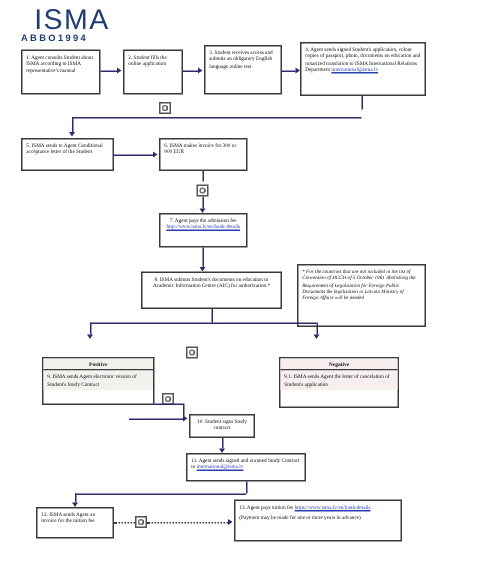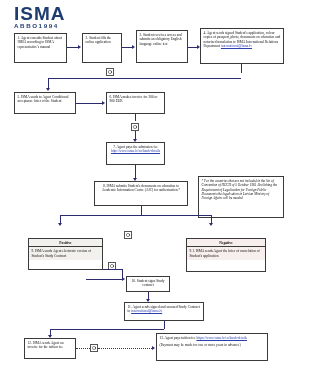--- a/index.html
+++ b/index.html
@@ -3,22 +3,22 @@
 <meta charset="utf-8">
 <style>
   html,body{margin:0;padding:0;background:#ffffff;}
   body{width:298px;height:386px;position:relative;overflow:hidden;
        font-family:"Liberation Serif",serif;color:#111;}
   .page{position:absolute;left:0;top:0;width:298px;height:386px;background:#fff;}
   .sheet{position:absolute;left:14px;top:0;width:270px;height:386px;background:#fff;}
 
   
   .logo{position:absolute;left:14px;top:4px;width:68px;height:26px;}
-  .logo .word{font-family:"Liberation Sans",sans-serif;font-weight:bold;
-    font-size:19px;letter-spacing:1px;color:#1f3c70;line-height:19px;}
+  .logo .word{font-family:"Liberation Sans",sans-serif;font-weight:normal;
+    font-size:19px;letter-spacing:1px;color:#1f3c70;line-height:19px;text-align:center;}
   .logo .sub{font-family:"Liberation Sans",sans-serif;font-weight:bold;
     font-size:6.2px;letter-spacing:1.6px;color:#1f3c70;line-height:7px;margin-top:-1px;}
 
   .box{position:absolute;background:#fff;border:0.8px solid #3a3a3a;
        box-sizing:border-box;font-size:3.5px;line-height:4.4px;
        padding:2px 2.5px;overflow:hidden;}
   .box.c{text-align:center;}
   .nb{padding:0;border:0.8px solid #3a3a3a;}
   .nb .hdr{font-size:3.7px;font-weight:bold;text-align:center;
       border-bottom:0.8px solid #3a3a3a;padding:1.6px 0;background:#f2f0ec;}

